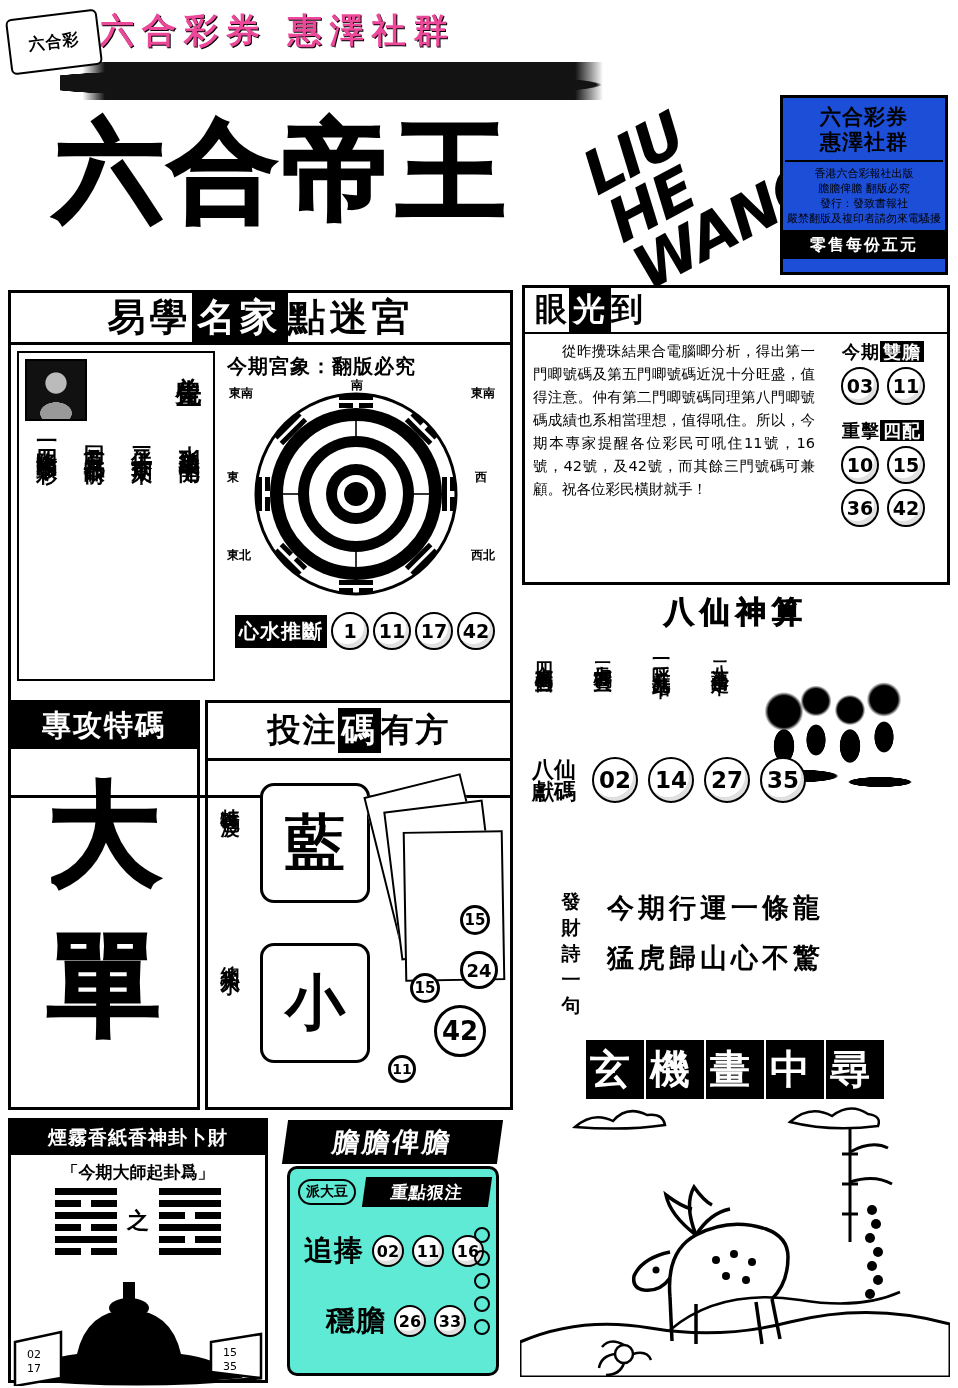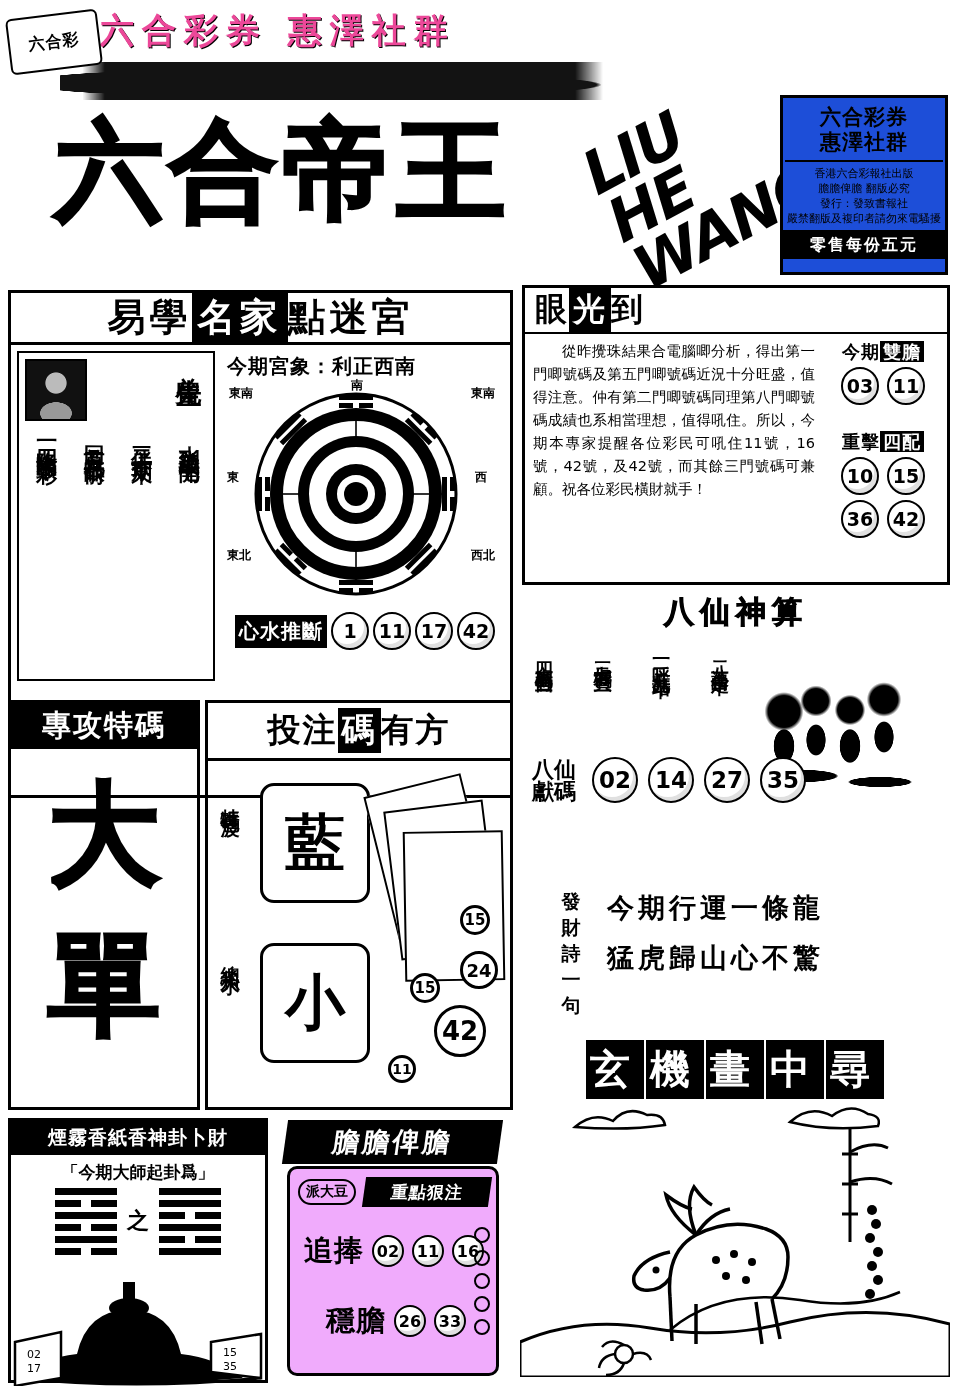--- a/index.html
+++ b/index.html
@@ -308,21 +308,21 @@
   #tk-banner {
     position:absolute; left:10px; top:2px; width:215px; height:44px;
     background:#000; color:#fff;
     font-size:27px; font-weight:bold; letter-spacing:3px;
     display:flex; align-items:center; justify-content:center;
     transform:skewX(-8deg);
     font-family:"DejaVu Serif", serif;
   }
   #tk-card {
     position:absolute; left:12px; top:48px; width:212px; height:210px;
-    border:3px solid #000; border-radius:10px; background:#f0abfc;text-align:right;
+    border:3px solid #000; border-radius:10px; background:#5eead4;text-align:right;
   }
   #tk-tag {
     position:absolute; left:8px; top:10px; width:58px; height:26px;
     border:2px solid #000; border-radius:13px;
     font-size:14px; font-weight:bold;
     display:flex; align-items:center; justify-content:center;
     font-family:"DejaVu Serif", serif;
   }
   #tk-sub {
     position:absolute; left:74px; top:8px; width:126px; height:30px;
@@ -390,21 +390,21 @@
         <div id="mz-poem">
           <div class="vcol">水到渠成二七開</div>
           <div class="vcol">三伴二十今期來</div>
           <div class="vcol">回首三九在眼前</div>
           <div class="vcol">一四降臨中頭彩</div>
         </div>
       </div>
 
       <div id="mz-right">
         <div id="mz-gong">
-          <span>今期宮象：</span><span>利正西南</span>
+          <span>今期宮象：</span><span>翻版必究</span>
         </div>
 
         <svg id="bagua" viewBox="0 0 210 210">
           <circle cx="105" cy="105" r="100" fill="#fff" stroke="#000" stroke-width="3"></circle>
           <circle cx="105" cy="105" r="86" fill="#000"></circle>
           <circle cx="105" cy="105" r="74" fill="#fff" stroke="#000" stroke-width="2"></circle>
           <circle cx="105" cy="105" r="58" fill="#000"></circle>
           <circle cx="105" cy="105" r="48" fill="#fff" stroke="#000" stroke-width="2"></circle>
           <circle cx="105" cy="105" r="30" fill="#000"></circle>
           <circle cx="105" cy="105" r="20" fill="#fff" stroke="#000" stroke-width="2"></circle>
@@ -487,21 +487,21 @@
     <div id="eye-body">
       <div id="eye-text">從昨攪珠結果合電腦唧分析，得出第一門唧號碼及第五門唧號碼近況十分旺盛，值得注意。仲有第二門唧號碼同理第八門唧號碼成績也系相當理想，值得吼住。所以，今期本專家提醒各位彩民可吼住11號，16號，42號，及42號，而其餘三門號碼可兼顧。祝各位彩民橫財就手！</div>
       <div id="eye-right">
         <div class="eye-sub">
           <span>今期</span><span class="inv">雙膽</span>
         </div>
         <div class="ball-row">
           <div class="ball">03</div>
           <div class="ball">11</div>
         </div>
-        <div class="eye-sub" style="margin-top:25px;">
+        <div class="eye-sub" style="margin-top:14px;">
           <span>重擊</span><span class="inv">四配</span>
         </div>
         <div class="ball-row">
           <div class="ball">10</div>
           <div class="ball">15</div>
         </div>
         <div class="ball-row">
           <div class="ball">36</div>
           <div class="ball">42</div>
         </div>

